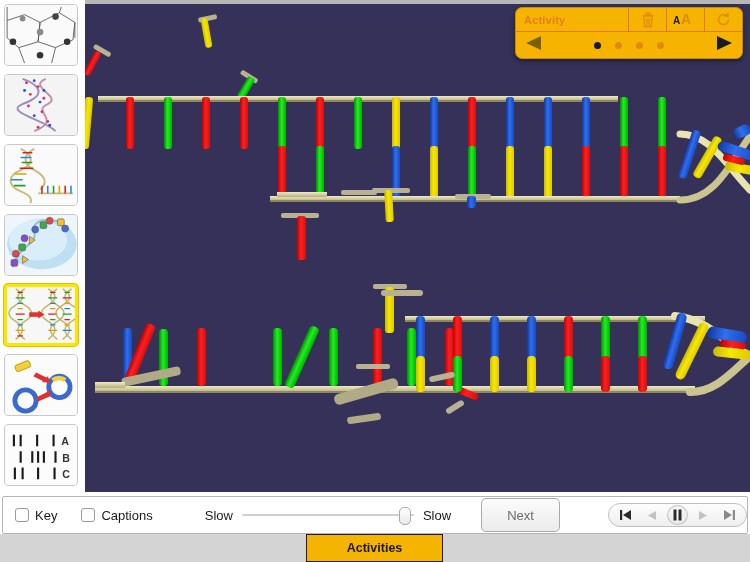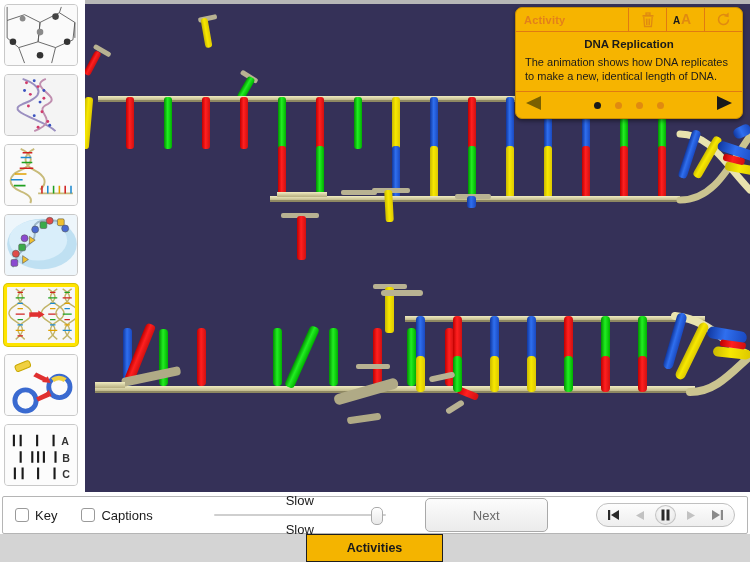--- a/index.html
+++ b/index.html
@@ -142,21 +142,20 @@
     border: 1px solid #9a9a9a;
     border-radius: 3px;
     background: #fff;
     box-sizing: border-box;
   }
   .chk-label { font-size: 13px; color: #1a1a1a; }
 
   #speed-group {
     display: flex; align-items: center;
     margin-left: 52px;
-    flex-direction: column;
   }
   #speed-slow, #speed-fast { font-size: 13px; color: #1a1a1a; }
   #slider-track {
     position: relative;
     width: 172px; height: 14px;
     margin: 0 9px;
   }
   #slider-track .line {
     position: absolute; left: 0; top: 6px;
     width: 100%; height: 2px;
@@ -642,24 +641,20 @@
       </div>
 
       <div class="hdr-btn">
         <svg width="17" height="17" viewBox="0 0 17 17">
           <path d="M13.5 8.5 A5 5 0 1 1 11 4.2" fill="none" stroke="#e08a10" stroke-width="1.5"></path>
           <polygon points="13.6,1.4 13.6,6.2 9,5.2" fill="#e08a10"></polygon>
         </svg>
       </div>
     </div>
 
-    <div id="panel-body">
-      <div id="panel-heading">DNA Replication</div>
-      <div id="panel-text">The animation shows how DNA replicates to make a new, identical length of DNA.</div>
-    </div>
 
     <div id="panel-footer">
       <div class="arrow">
         <svg width="20" height="16" viewBox="0 0 20 16">
           <polygon points="17,1 17,15 2,8" fill="#7a6000"></polygon>
         </svg>
       </div>
       <div id="dots">
         <span class="dot active"></span>
         <span class="dot"></span>

